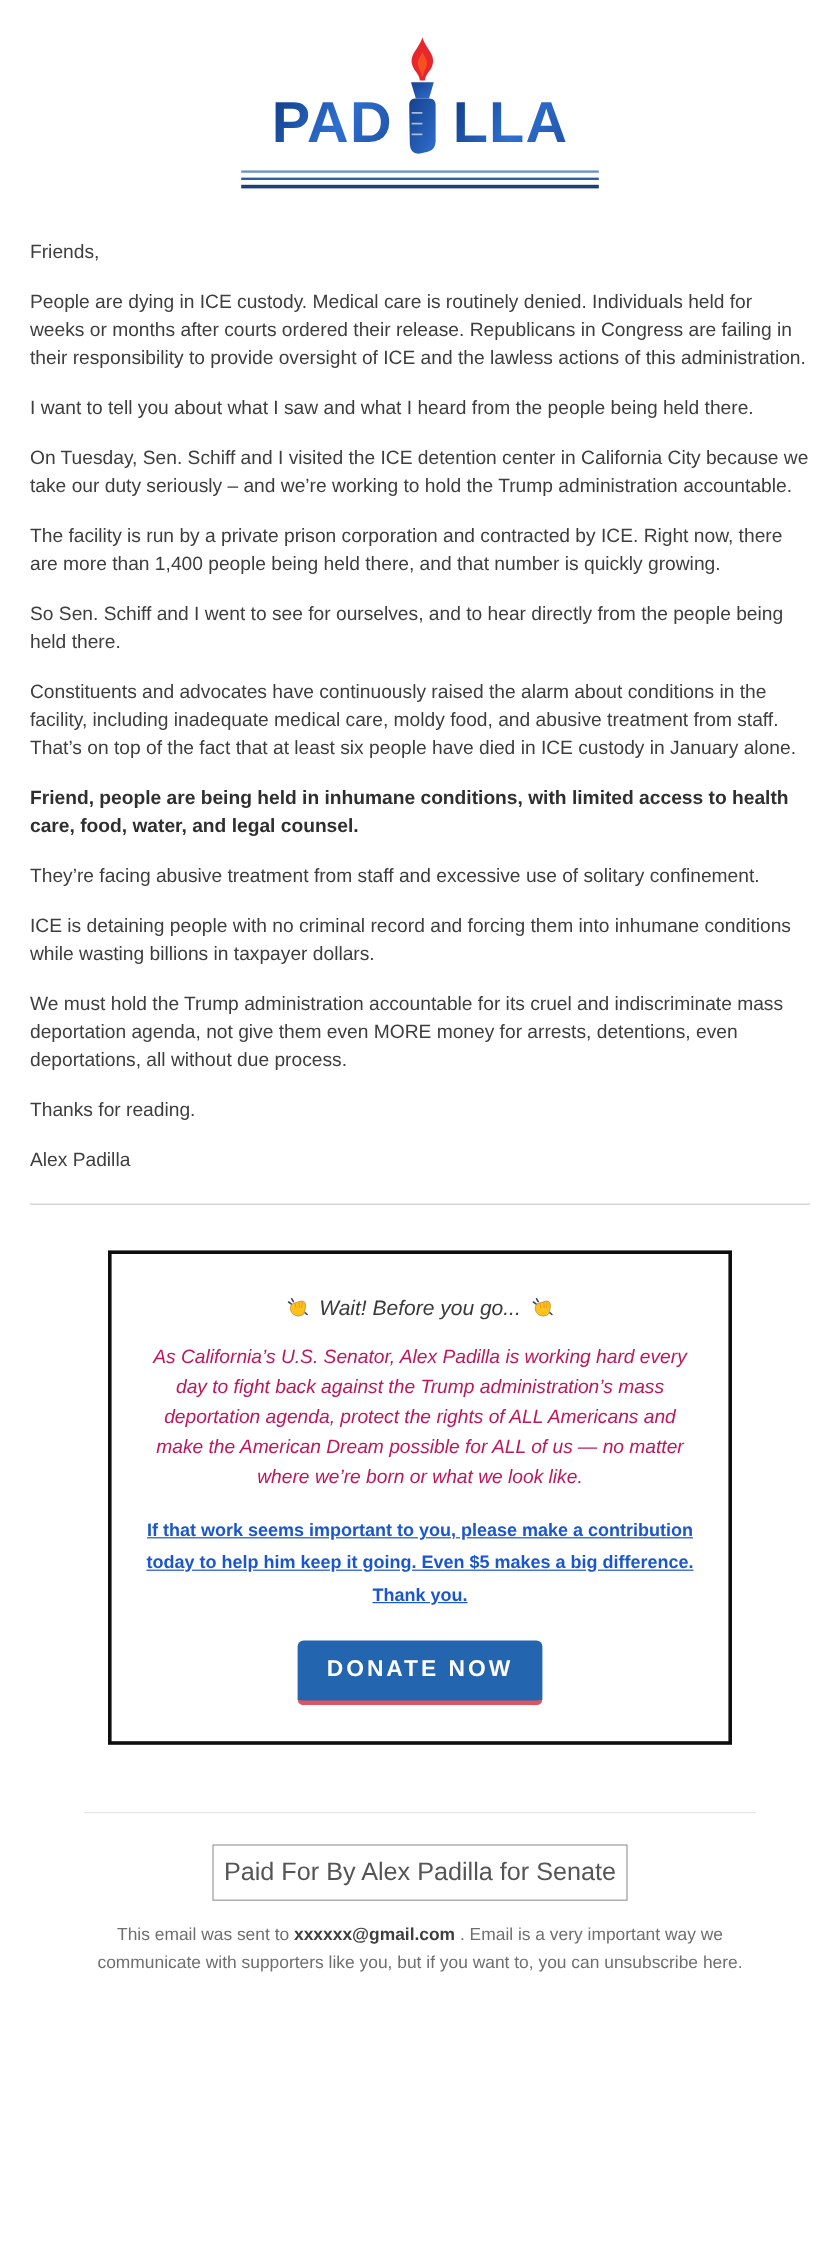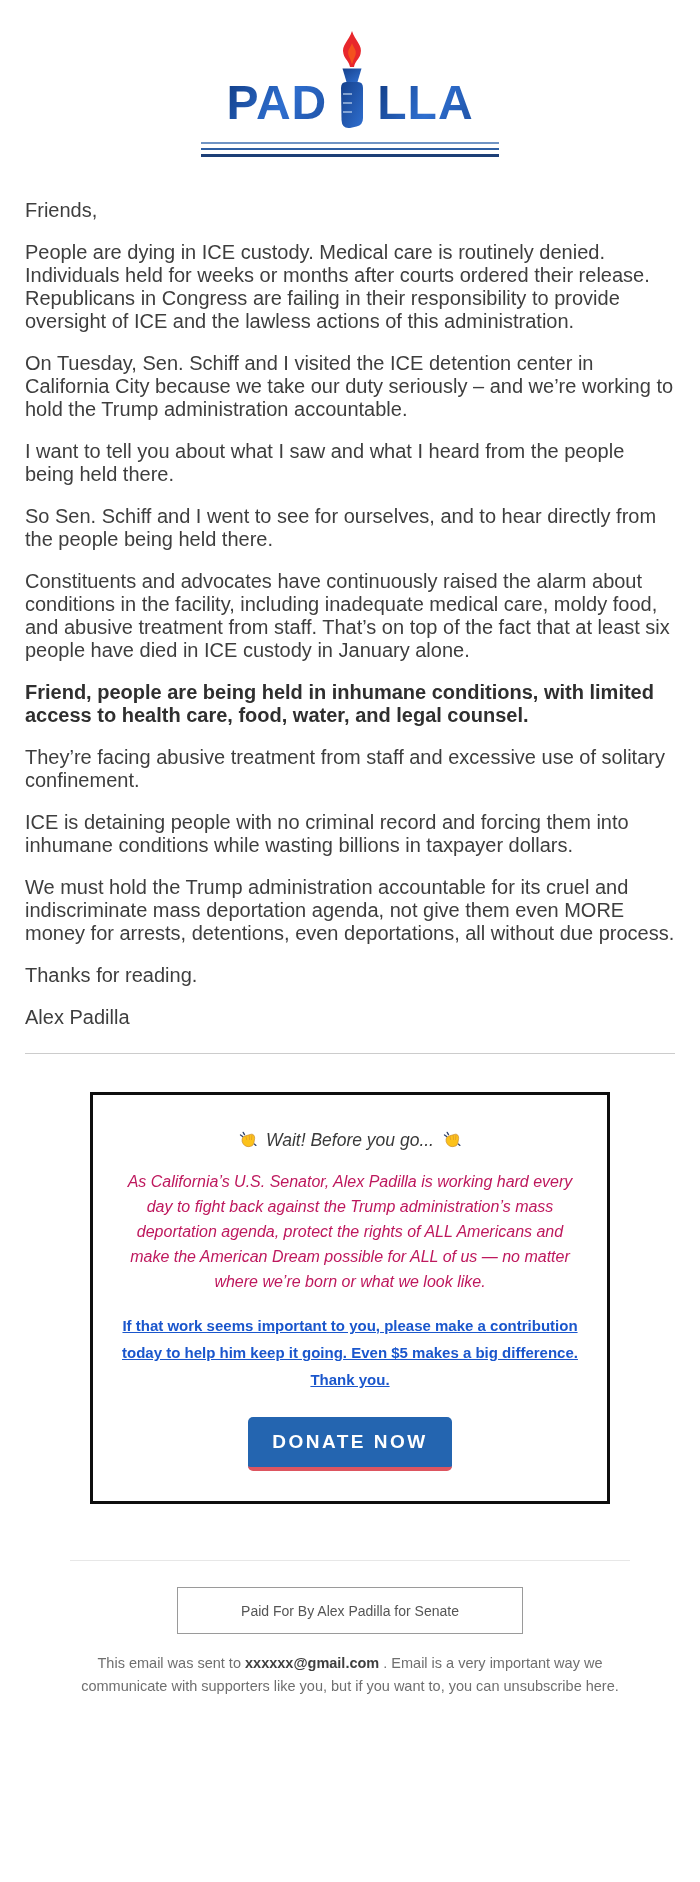--- a/index.html
+++ b/index.html
@@ -12,21 +12,21 @@
   .logo-text{font-size:48px;line-height:58px;font-weight:bold;letter-spacing:1px;
     background:linear-gradient(120deg,#0f3a82 0%,#2f6fd0 55%,#1d4fa1 100%);
     -webkit-background-clip:text;background-clip:text;color:transparent;}
   .torch-svg{display:block;margin:0 3px -2px;}
   .logo-lines{width:298px;margin:10px auto 0;}
   .logo-lines .l1{height:2px;background:#6f94c4;margin-bottom:4px;}
   .logo-lines .l2{height:2px;background:#2e5fa3;margin-bottom:4px;}
   .logo-lines .l3{height:3px;background:#1d3f77;}
 
   
-  .body-text p{margin:16px 0 19px;font-size:20px;line-height:23px;color:#3e3e3e;}
+  .body-text p{margin:16px 0 19px;font-size:16px;line-height:23px;color:#3e3e3e;}
   .body-text p.bold{font-weight:bold;color:#2f2f2f;}
 
   hr.sig-rule{border:none;border-top:1px solid #cccccc;margin:24px 0 0;}
 
   
   .cta-box{box-sizing:border-box;width:520px;margin:38px auto 0;border:3px solid #0e0e0e;
     padding:34px 28px 30px;text-align:center;}
   .cta-heading{font-size:17.5px;line-height:22px;font-style:italic;color:#3a3a3a;margin:0 0 18px;
     display:flex;align-items:center;justify-content:center;gap:8px;}
   .clap{display:inline-block;vertical-align:middle;}
@@ -34,21 +34,21 @@
   .cta-link{display:block;font-size:15px;line-height:27px;font-weight:bold;color:#1a56cc;
     text-decoration:underline;margin:0 0 24px;cursor:pointer;}
   .donate-btn{display:inline-block;background:#2465b0;color:#ffffff;font-family:"Liberation Sans",sans-serif;
     font-size:19px;font-weight:bold;letter-spacing:2.5px;padding:14px 24px;border:none;
     border-bottom:4px solid #dd5560;border-radius:5px;cursor:pointer;}
 
   
   hr.footer-rule{border:none;border-top:1px solid #e7e7e7;width:560px;margin:56px auto 0;}
   .paid-box{box-sizing:border-box;width:346px;height:47px;margin:26px auto 0;border:1px solid #9a9a9a;
     display:flex;align-items:center;justify-content:center;
-    font-size:14px;font-weight:300;color:#555555;}
+    font-size:21px;font-weight:300;color:#555555;}
   .disclaimer{width:560px;margin:18px auto 0;text-align:center;font-size:14.5px;line-height:23px;color:#6f6f6f;}
   .disclaimer .email-addr{font-weight:bold;color:#3f3f3f;}
 </style>
 </head>
 <body>
 
 <div class="email">
 
   <div class="logo-wrap">
     <div class="logo-row">
@@ -71,22 +71,23 @@
     <div class="logo-lines">
       <div class="l1"></div>
         <div class="l2"></div>
         <div class="l3"></div>
     </div>
   </div>
 
   <div class="body-text">
     <p>Friends,</p>
     <p>People are dying in ICE custody. Medical care is routinely denied. Individuals held for weeks or months after courts ordered their release. Republicans in Congress are failing in their responsibility to provide oversight of ICE and the lawless actions of this administration.</p>
+    <p>I want to tell you about what I saw and what I heard from the people being held there.</p>
     <p>On Tuesday, Sen. Schiff and I visited the ICE detention center in California City because we take our duty seriously – and we’re working to hold the Trump administration accountable.</p>
-    <p>I want to tell you about what I saw and what I heard from the people being held there.</p>
+    <p>The facility is run by a private prison corporation and contracted by ICE. Right now, there are more than 1,400 people being held there, and that number is quickly growing.</p>
     <p>So Sen. Schiff and I went to see for ourselves, and to hear directly from the people being held there.</p>
     <p>Constituents and advocates have continuously raised the alarm about conditions in the facility, including inadequate medical care, moldy food, and abusive treatment from staff. That’s on top of the fact that at least six people have died in ICE custody in January alone.</p>
     <p class="bold">Friend, people are being held in inhumane conditions, with limited access to health care, food, water, and legal counsel.</p>
     <p>They’re facing abusive treatment from staff and excessive use of solitary confinement.</p>
     <p>ICE is detaining people with no criminal record and forcing them into inhumane conditions while wasting billions in taxpayer dollars.</p>
     <p>We must hold the Trump administration accountable for its cruel and indiscriminate mass deportation agenda, not give them even MORE money for arrests, detentions, even deportations, all without due process.</p>
     <p>Thanks for reading.</p>
     <p>Alex Padilla</p>
   </div>
 

